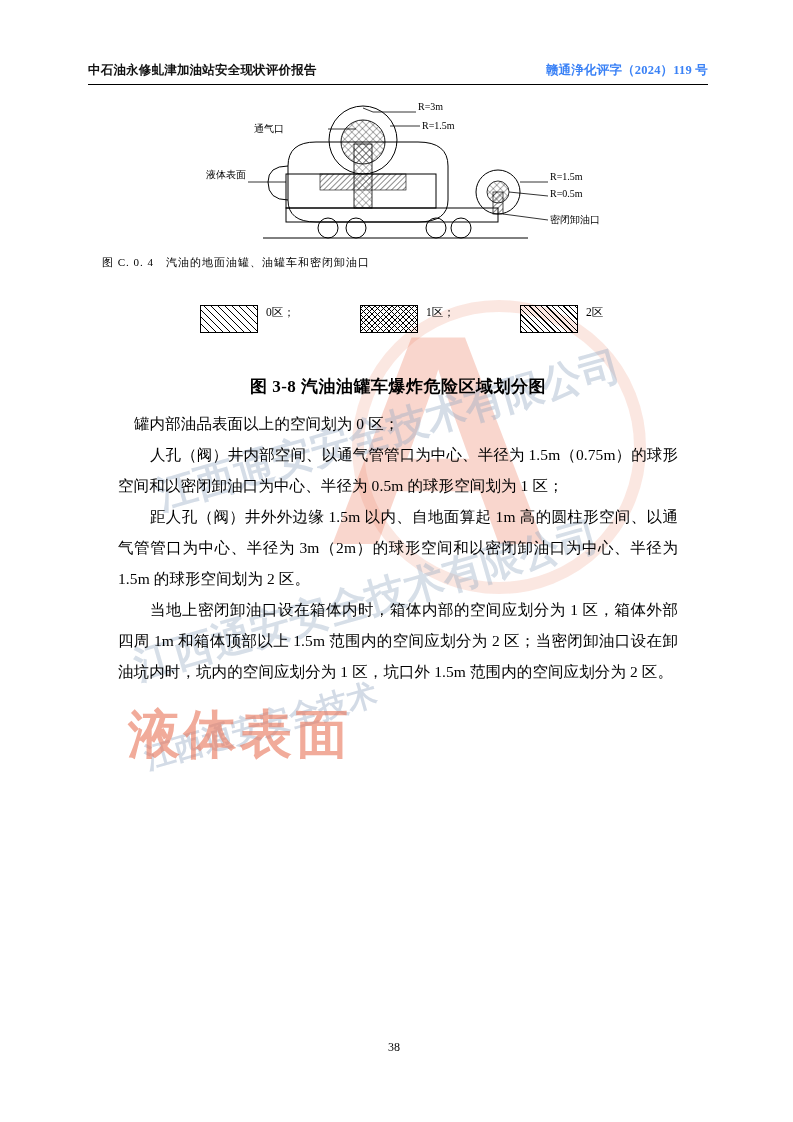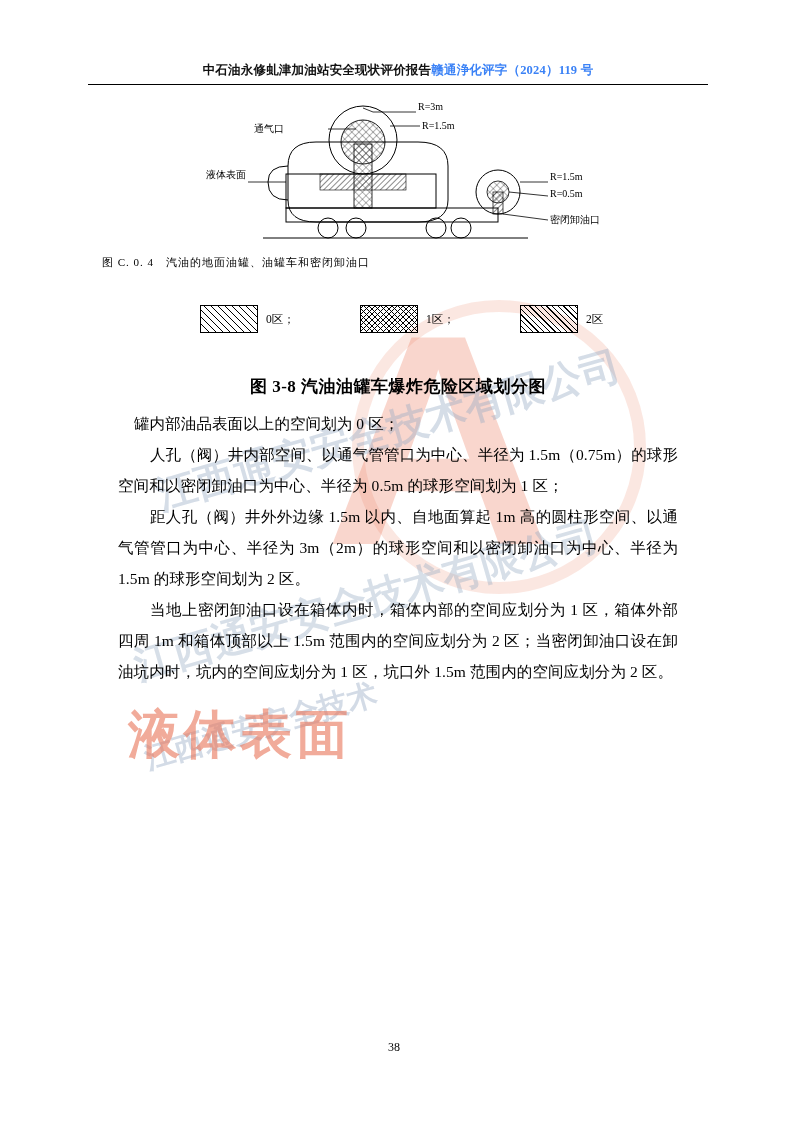--- a/index.html
+++ b/index.html
@@ -22,21 +22,21 @@
     height: 1122px;
     background: #fff;
   }
   
   .header {
     position: absolute;
     left: 88px;
     top: 62px;
     width: 620px;
     display: flex;
-    justify-content: center;
+    justify-content: space-between;
     align-items: flex-end;
     font-size: 12.5px;
     font-weight: bold;
     letter-spacing: 0.2px;
   }
   .header .h-left { color: #111; }
   .header .h-right { color: #3b82f6; }
   .header-rule {
     position: absolute;
     left: 88px;
@@ -70,21 +70,21 @@
   .legend {
     position: absolute;
     left: 200px;
     top: 305px;
     width: 420px;
     height: 32px;
   }
   .legend-item {
     position: absolute;
     display: flex;
-    align-items: center;
+    align-items: flex-start;
     font-size: 11.5px;
   }
   .swatch {
     width: 56px;
     height: 26px;
     border: 1px solid #000;
     margin-right: 8px;
   }
   .sw0 {
     background-image: repeating-linear-gradient(45deg, #000 0, #000 0.7px, transparent 0.7px, transparent 5px);

